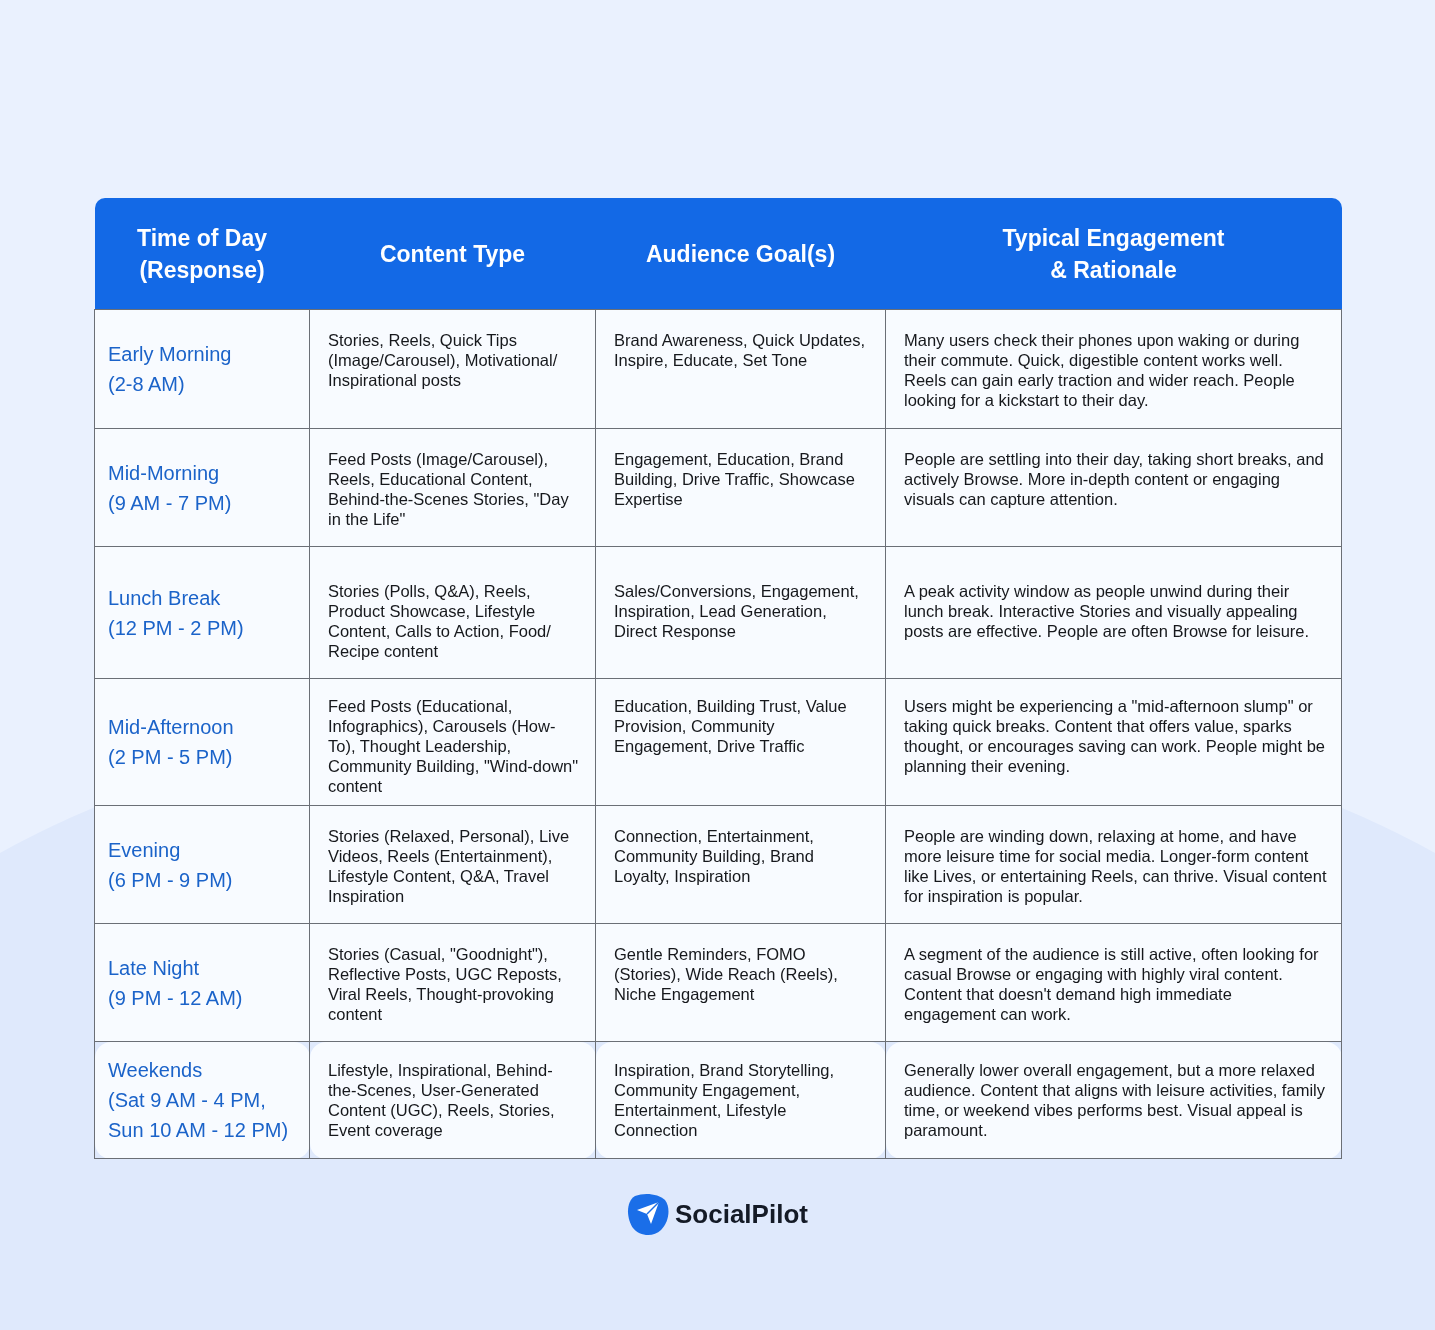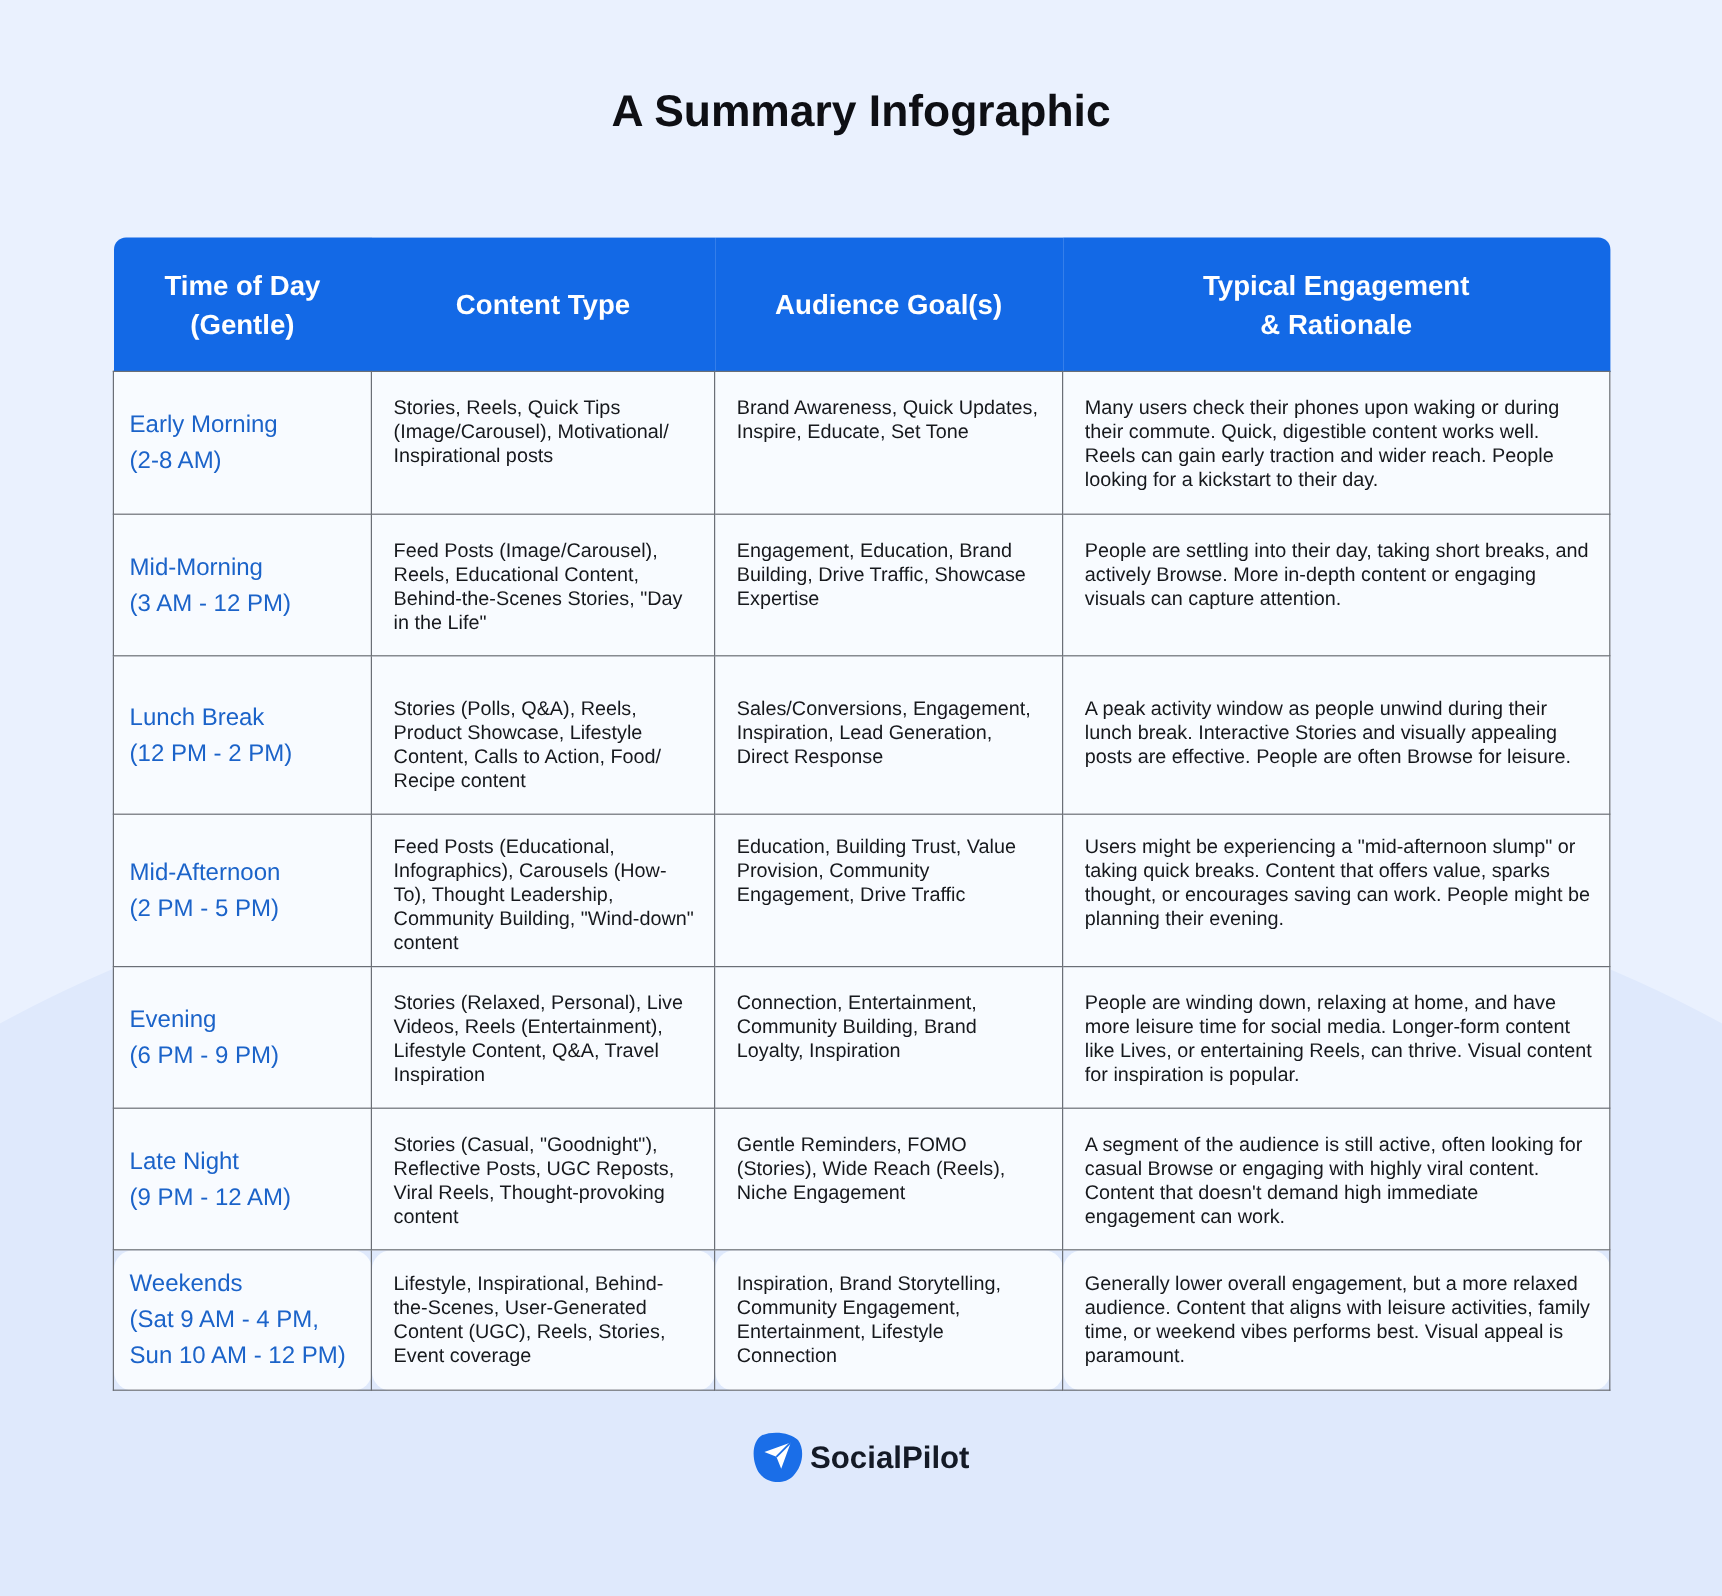--- a/index.html
+++ b/index.html
@@ -56,36 +56,35 @@
   .logo-text {
     margin-left: 6px; font-weight: bold; font-size: 26px; color: #141a26;
   }
 </style>
 </head>
 <body>
 
 <div class="bg-shape"></div>
 
 <div class="title">
-  <div>A Summary Infographic</div>
 </div>
 
 <div class="table-wrap">
   <table>
     <colgroup>
       <col style="width:215px">
       <col style="width:286px">
       <col style="width:290px">
       <col style="width:456px">
     </colgroup>
     <thead>
       <tr>
         <th>
           <div>Time of Day</div>
-          <div>(Gentle)</div>
+          <div>(Response)</div>
         </th>
         <th>
           <div>Content Type</div>
         </th>
         <th>
           <div>Audience Goal(s)</div>
         </th>
         <th>
           <div>Typical Engagement</div>
           <div>&amp; Rationale</div>
@@ -98,21 +97,21 @@
           <span>Early Morning</span>
           <span>(2-8 AM)</span>
         </td>
         <td>Stories, Reels, Quick Tips (Image/Carousel), Motivational/ Inspirational posts</td>
         <td>Brand Awareness, Quick Updates, Inspire, Educate, Set Tone</td>
         <td>Many users check their phones upon waking or during their commute. Quick, digestible content works well. Reels can gain early traction and wider reach. People looking for a kickstart to their day.</td>
       </tr>
       <tr class="r1">
         <td class="time">
           <span>Mid-Morning</span>
-          <span>(3 AM - 12 PM)</span>
+          <span>(9 AM - 7 PM)</span>
         </td>
         <td>Feed Posts (Image/Carousel), Reels, Educational Content, Behind-the-Scenes Stories, "Day in the Life"</td>
         <td>Engagement, Education, Brand Building, Drive Traffic, Showcase Expertise</td>
         <td>People are settling into their day, taking short breaks, and actively Browse. More in-depth content or engaging visuals can capture attention.</td>
       </tr>
       <tr class="r2">
         <td class="time">
           <span>Lunch Break</span>
           <span>(12 PM - 2 PM)</span>
         </td>

